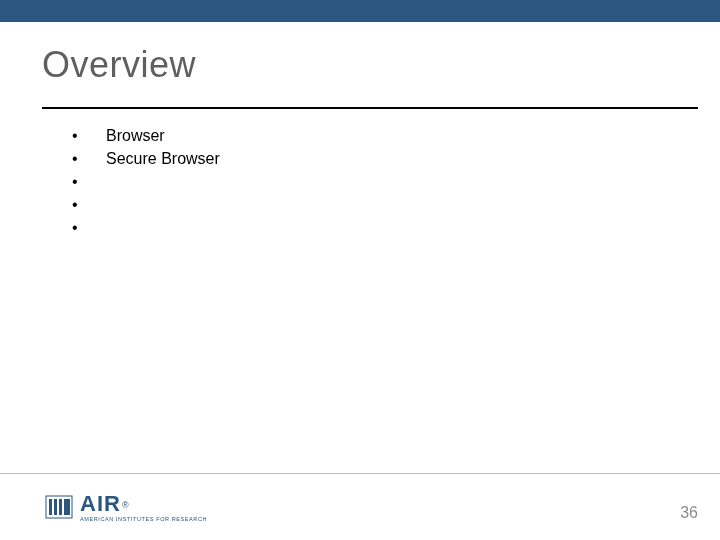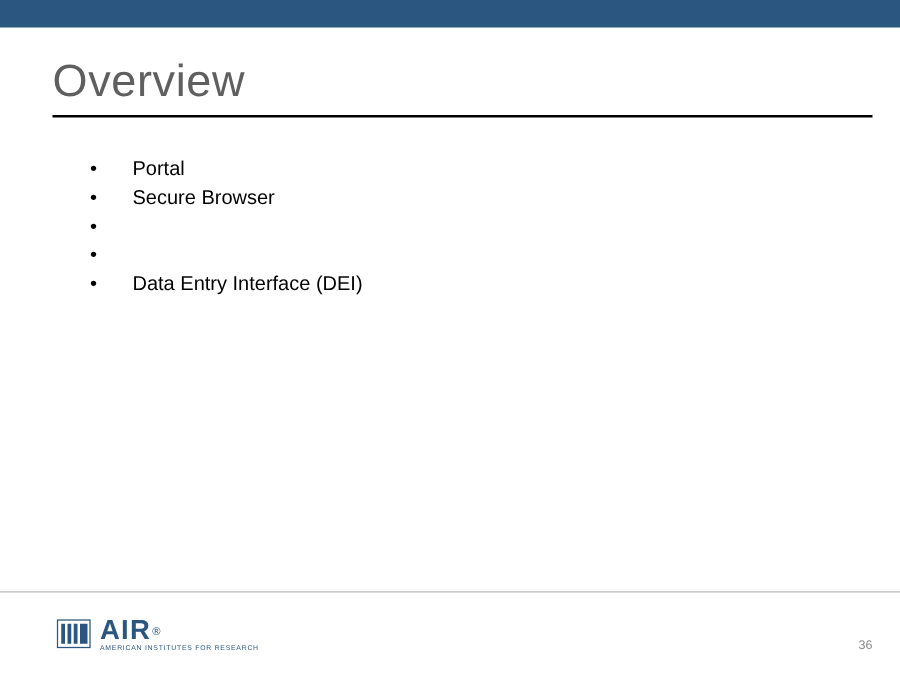--- a/index.html
+++ b/index.html
@@ -16,21 +16,21 @@
     width: 100%;
     height: 22px;
     background: #2a567f;
   }
   .title-block {
     position: absolute;
     top: 44px;
     left: 42px;
     right: 22px;
     border-bottom: 2px solid #000;
-    padding-bottom: 6px;
+    padding-bottom: 21px;
   }
   .title-block h1 {
     font-size: 36px;
     font-weight: 400;
     color: #5f5f5f;
     letter-spacing: 0.5px;
   }
   .content {
     position: absolute;
     top: 126px;
@@ -92,52 +92,51 @@
   .logo-sub {
     font-size: 5.5px;
     letter-spacing: 0.6px;
     color: #2a567f;
     margin-top: 2px;
   }
   .page-num {
     position: absolute;
     right: 22px;
     bottom: 18px;
-    font-size: 10px;
+    font-size: 16px;
     color: #8a8a8a;
   }
 </style>
 </head>
 <body>
 
 <div class="slide">
   <div class="top-bar"></div>
 
   <div class="title-block">
     <h1>Overview</h1>
   </div>
 
   <div class="content">
     <div class="bullet-row">
       <span class="bullet-dot">•</span>
-      <span>Portal</span>
+      <span>Browser</span>
     </div>
     <div class="bullet-row">
       <span class="bullet-dot">•</span>
       <span>Secure Browser</span>
     </div>
     <div class="bullet-row">
       <span class="bullet-dot">•</span>
     </div>
     <div class="bullet-row">
       <span class="bullet-dot">•</span>
     </div>
     <div class="bullet-row">
       <span class="bullet-dot">•</span>
-      <span>Data Entry Interface (DEI)</span>
     </div>
   </div>
 
   <div class="footer-rule"></div>
 
   <div class="logo">
     <div class="logo-mark">
       <svg viewBox="0 0 30 30">
         <rect x="2" y="4" width="26" height="22" fill="none" stroke="#2a567f" stroke-width="1"></rect>
         <rect x="5" y="7" width="3" height="16" fill="#2a567f"></rect>

